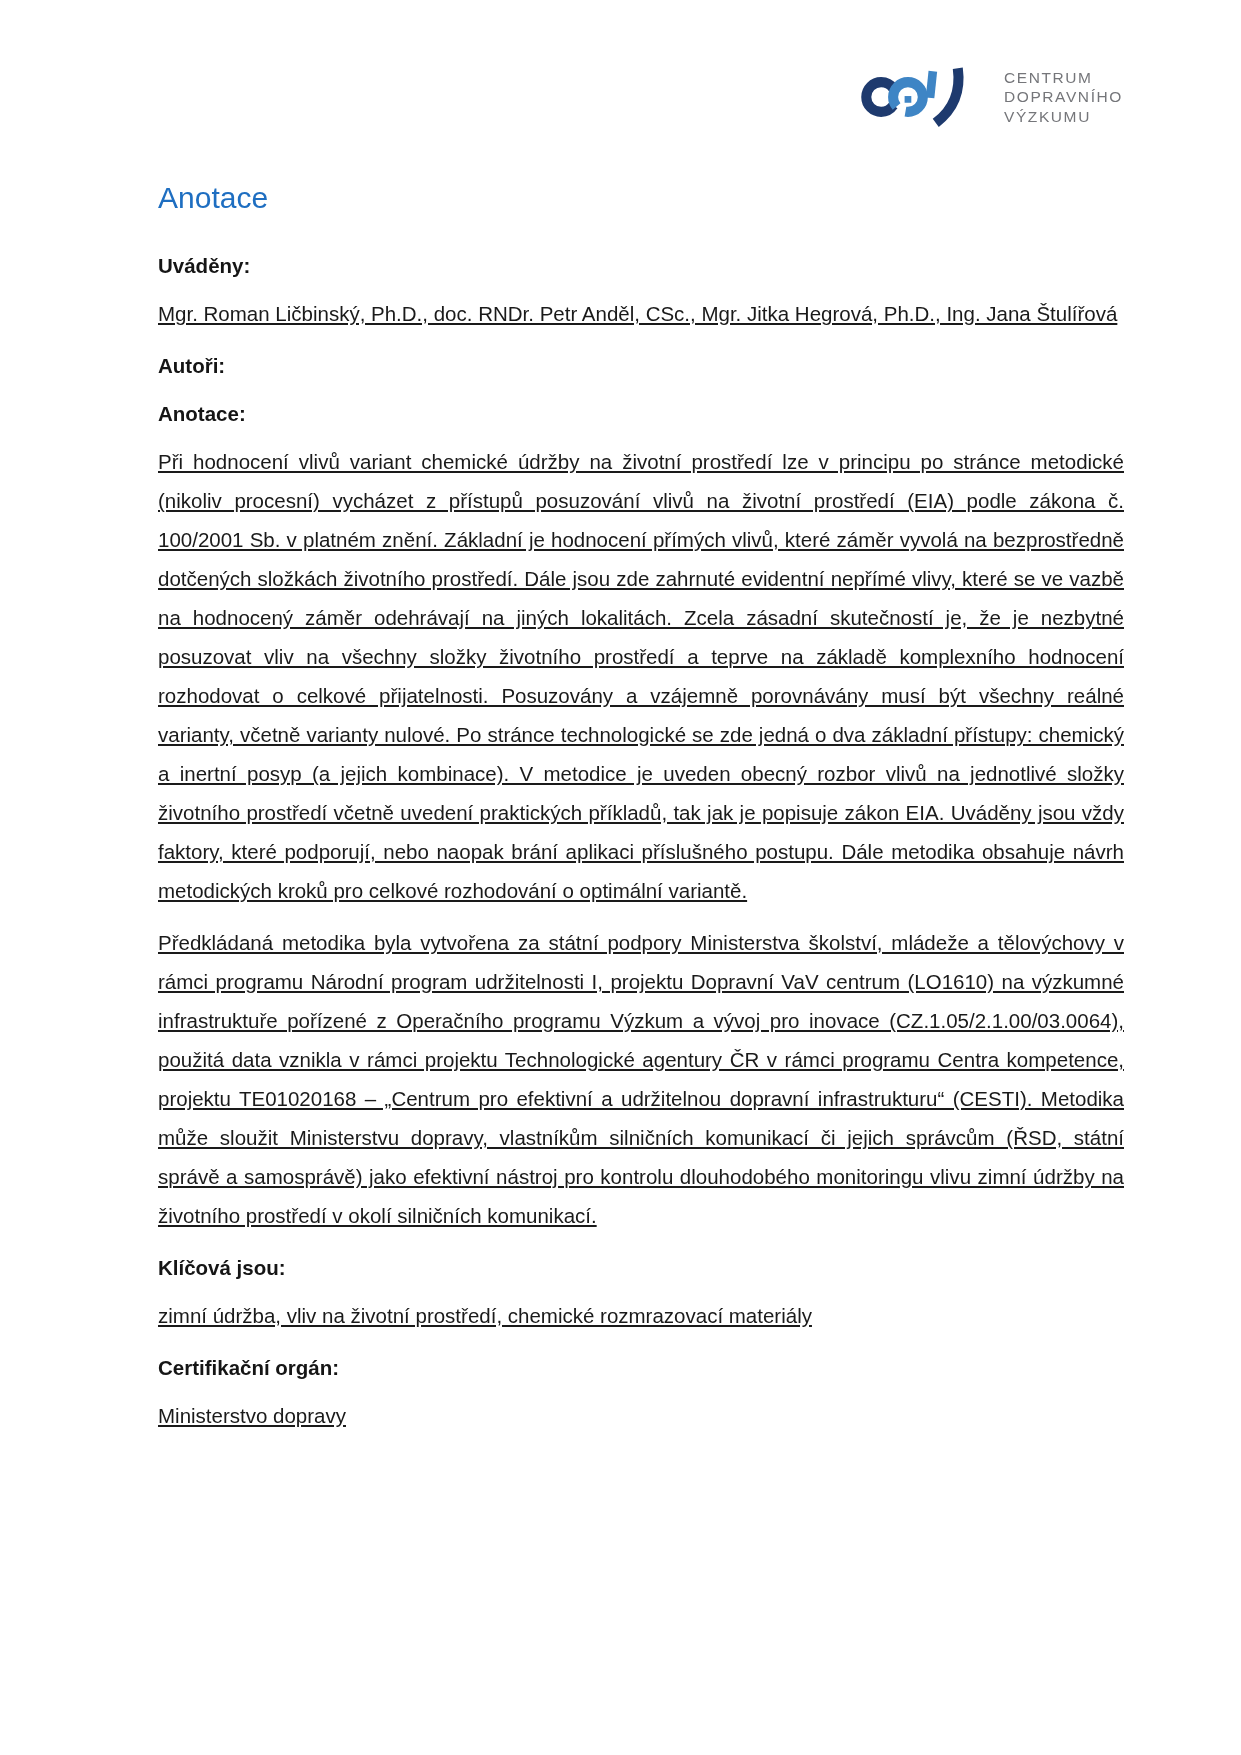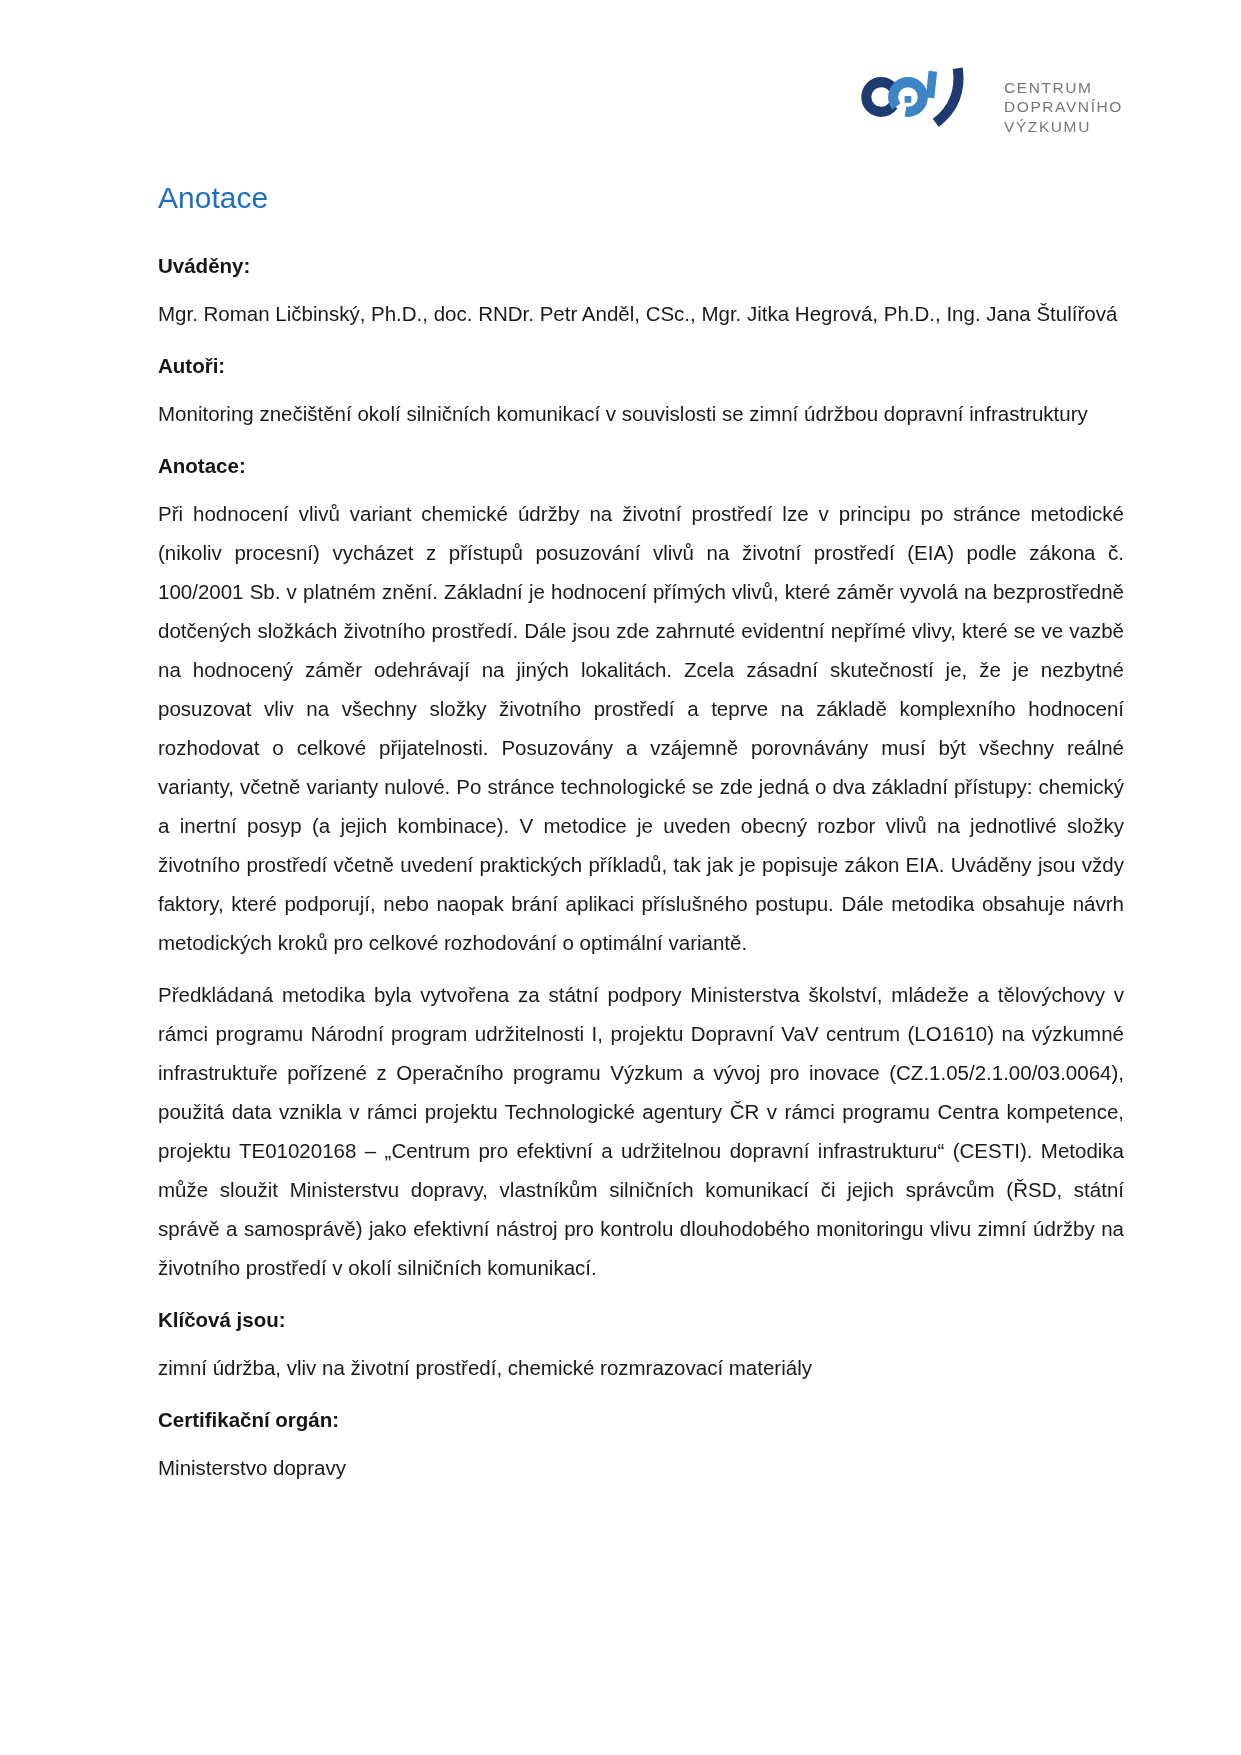--- a/index.html
+++ b/index.html
@@ -12,21 +12,21 @@
     font-family:"Liberation Sans","DejaVu Sans",sans-serif;
     color:#1f1f1f;
   }
 
   
   .logo {
     position:absolute;
     top:58px;
     right:118px;
     display:flex;
-    align-items:flex-end;
+    align-items:center;
     gap:28px;
   }
   .logo-mark { display:block; }
   .logo-text {
     font-size:15.5px;
     line-height:19.5px;
     letter-spacing:1.6px;
     color:#75767a;
     font-weight:400;
     white-space:nowrap;
@@ -53,20 +53,21 @@
     line-height:39px;
     font-weight:700;
     color:#151515;
   }
   .sec-body {
     margin:0 0 13px 0;
     font-size:20.5px;
     line-height:39px;
     text-align:justify;
     color:#1a1a1a;
+    text-decoration:underline;
   }
 </style>
 </head>
 <body>
 
 <div class="page">
 
   <div class="logo">
     <svg class="logo-mark" width="115" height="78" viewBox="0 0 120 80" aria-hidden="true">
 
@@ -91,21 +92,20 @@
 
     <h1 class="doc-title">Anotace</h1>
 
     <section class="sec">
       <h2 class="sec-heading">Uváděny:</h2>
       <p class="sec-body">Mgr. Roman Ličbinský, Ph.D., doc. RNDr. Petr Anděl, CSc., Mgr. Jitka Hegrová, Ph.D., Ing. Jana Štulířová</p>
     </section>
 
     <section class="sec">
       <h2 class="sec-heading">Autoři:</h2>
-      <p class="sec-body">Monitoring znečištění okolí silničních komunikací v souvislosti se zimní údržbou dopravní infrastruktury</p>
     </section>
 
     <section class="sec">
       <h2 class="sec-heading">Anotace:</h2>
       <p class="sec-body">Při hodnocení vlivů variant chemické údržby na životní prostředí lze v principu po stránce metodické (nikoliv procesní) vycházet z přístupů posuzování vlivů na životní prostředí (EIA) podle zákona č. 100/2001 Sb. v platném znění. Základní je hodnocení přímých vlivů, které záměr vyvolá na bezprostředně dotčených složkách životního prostředí. Dále jsou zde zahrnuté evidentní nepřímé vlivy, které se ve vazbě na hodnocený záměr odehrávají na jiných lokalitách. Zcela zásadní skutečností je, že je nezbytné posuzovat vliv na všechny složky životního prostředí a teprve na základě komplexního hodnocení rozhodovat o celkové přijatelnosti. Posuzovány a vzájemně porovnávány musí být všechny reálné varianty, včetně varianty nulové. Po stránce technologické se zde jedná o dva základní přístupy: chemický a inertní posyp (a jejich kombinace). V metodice je uveden obecný rozbor vlivů na jednotlivé složky životního prostředí včetně uvedení praktických příkladů, tak jak je popisuje zákon EIA. Uváděny jsou vždy faktory, které podporují, nebo naopak brání aplikaci příslušného postupu. Dále metodika obsahuje návrh metodických kroků pro celkové rozhodování o optimální variantě.</p>
       <p class="sec-body">Předkládaná metodika byla vytvořena za státní podpory Ministerstva školství, mládeže a tělovýchovy v rámci programu Národní program udržitelnosti I, projektu Dopravní VaV centrum (LO1610) na výzkumné infrastruktuře pořízené z Operačního programu Výzkum a vývoj pro inovace (CZ.1.05/2.1.00/03.0064), použitá data vznikla v rámci projektu Technologické agentury ČR v rámci programu Centra kompetence, projektu TE01020168 – „Centrum pro efektivní a udržitelnou dopravní infrastrukturu“ (CESTI). Metodika může sloužit Ministerstvu dopravy, vlastníkům silničních komunikací či jejich správcům (ŘSD, státní správě a samosprávě) jako efektivní nástroj pro kontrolu dlouhodobého monitoringu vlivu zimní údržby na životního prostředí v okolí silničních komunikací.</p>
     </section>
 
     <section class="sec">
       <h2 class="sec-heading">Klíčová jsou:</h2>

